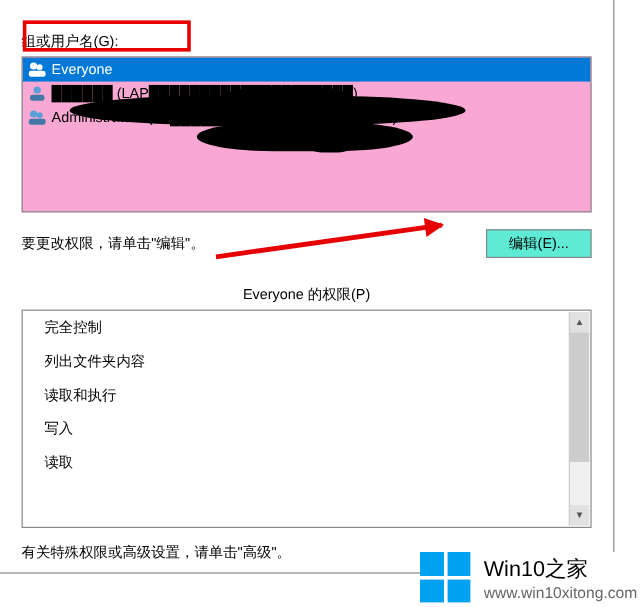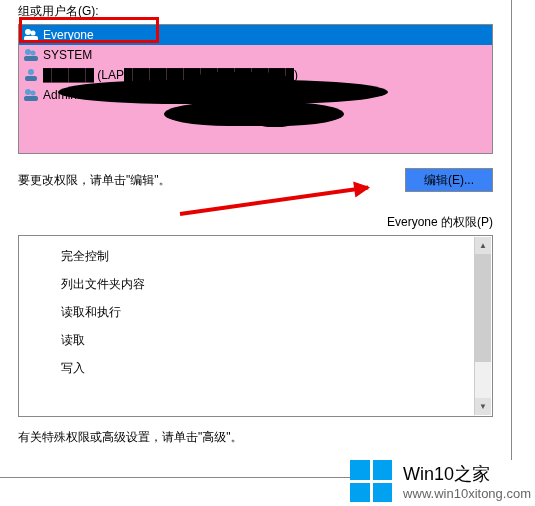--- a/index.html
+++ b/index.html
@@ -12,21 +12,21 @@
     height: 506px;
     position: relative;
   }
   .panel {
     border: 1px solid #888;
     border-top: none;
     border-left: none;
     width: 512px;
     height: 478px;
     position: relative;
-    padding: 3px 18px 14px 18px;
+    padding: 26px 18px 14px 18px;
   }
   .label-row {
     font-size: 12px;
     margin-bottom: 4px;
   }
   .listbox {
     width: 100%;
     height: 130px;
     border: 1px solid #888;
     background: #f9a8d4;
@@ -50,48 +50,47 @@
     margin-top: 14px;
     display: flex;
     align-items: center;
     justify-content: space-between;
   }
   .btn {
     display: inline-flex;
     align-items: center;
     justify-content: center;
     border: 1px solid #888;
-    background: #3b82f6;
+    background: #5eead4;
     padding: 0 18px;
     height: 24px;
     font-family: inherit;
     font-size: 12px;
     cursor: pointer;
   }
   .perm-header {
     margin-top: 22px;
     display: flex;
-    justify-content: flex-end;
+    justify-content: center;
     align-items: flex-end;
   }
   .perm-cols { display: flex; gap: 50px; padding-right: 30px; }
   .perm-listbox {
     margin-top: 4px;
     width: 100%;
     height: 182px;
     border: 1px solid #888;
     position: relative;
     padding: 6px 0 6px 18px;
     overflow: hidden;
   }
   .perm-row {
     height: 28px;
     display: flex;
-    align-items: center;
-    margin-left: 24px;
+    align-items: flex-start;
   }
   .scrollbar {
     position: absolute;
     top: 1px; right: 1px;
     width: 17px;
     height: calc(100% - 2px);
     background: #f0f0f0;
     border-left: 1px solid #ccc;
   }
   .sb-btn {
@@ -173,30 +172,20 @@
     <div class="group-item selected">
       <span class="icon-users">
         <svg viewBox="0 0 16 16">
             <circle cx="5" cy="5" r="3" fill="#fff"></circle>
             <circle cx="10" cy="6" r="2.5" fill="#fff"></circle>
             <rect x="1" y="9" width="14" height="5" rx="2" fill="#fff"></rect>
           </svg>
       </span>
       <span>Everyone</span>
     </div>
-    <div class="group-item">
-      <span class="icon-users">
-        <svg viewBox="0 0 16 16">
-            <circle cx="5" cy="5" r="3" fill="#5aa0d8"></circle>
-            <circle cx="10" cy="6" r="2.5" fill="#5aa0d8"></circle>
-            <rect x="1" y="9" width="14" height="5" rx="2" fill="#4178a8"></rect>
-          </svg>
-      </span>
-      <span>SYSTEM</span>
-    </div>
     <div class="group-item" style="position:relative">
       <span class="icon-users">
         <svg viewBox="0 0 16 16">
             <circle cx="8" cy="5" r="3" fill="#5aa0d8"></circle>
             <rect x="2" y="9" width="12" height="5" rx="2" fill="#4178a8"></rect>
           </svg>
       </span>
       <span>██████ (LAP████████████████████)</span>
     </div>
     <div class="group-item" style="position:relative">
@@ -224,24 +213,24 @@
     <div class="perm-row">
         <span>完全控制</span>
       </div>
     <div class="perm-row">
         <span>列出文件夹内容</span>
       </div>
     <div class="perm-row">
         <span>读取和执行</span>
       </div>
     <div class="perm-row">
+        <span>写入</span>
+      </div>
+    <div class="perm-row">
         <span>读取</span>
-      </div>
-    <div class="perm-row">
-        <span>写入</span>
       </div>
 
     <div class="scrollbar">
       <div class="sb-btn">▲</div>
       <div class="sb-thumb"></div>
       <div class="sb-btn" style="position:absolute;bottom:0;width:100%">▼</div>
     </div>
   </div>
 
   <div class="footer-text">有关特殊权限或高级设置，请单击"高级"。</div>

